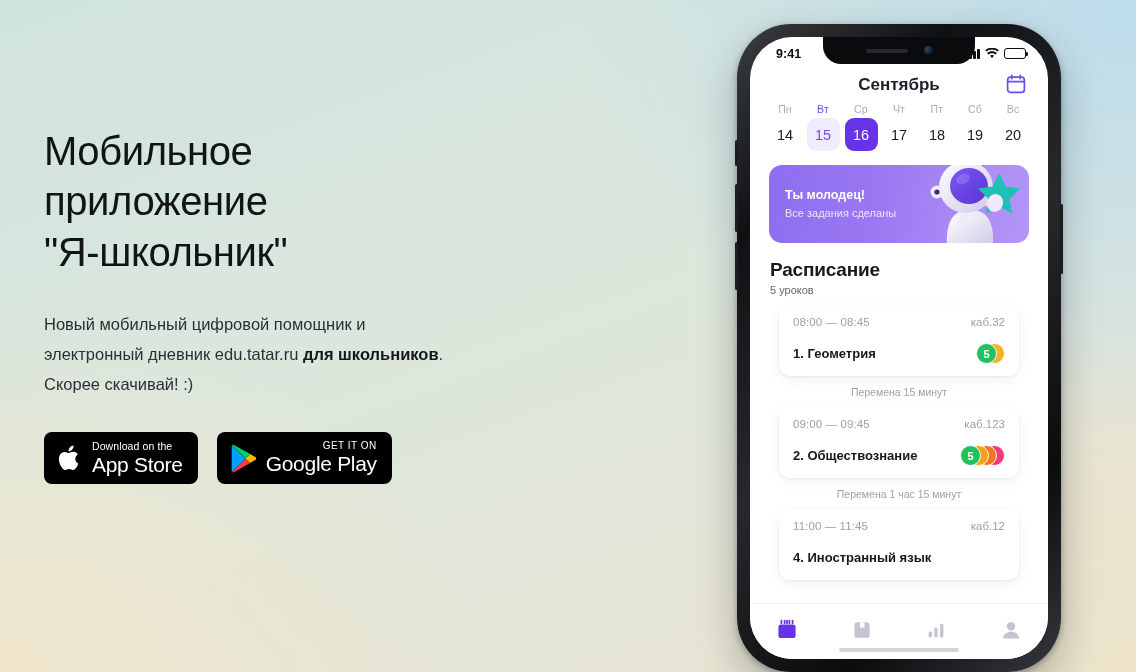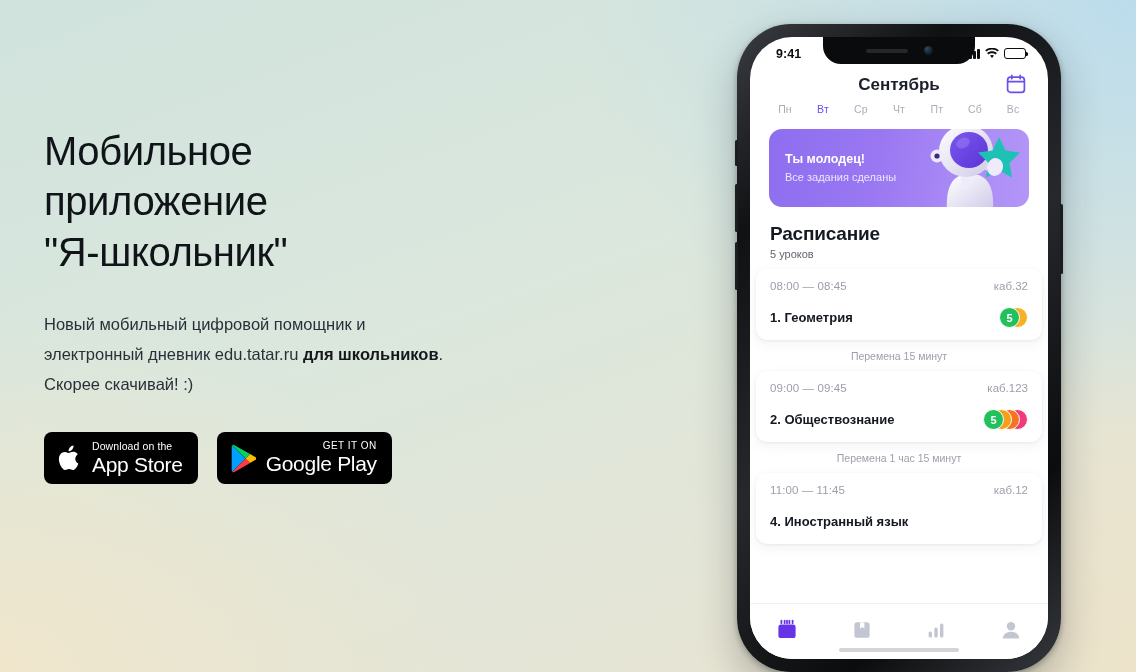--- a/index.html
+++ b/index.html
@@ -201,21 +201,21 @@
   #promo-text { position: absolute; left: 16px; top: 22px; }
   #promo-title { font-size: 12.5px; font-weight: bold; color: #fff; line-height: 1.35; }
   #promo-sub   { font-size: 11px; color: #ece5ff; line-height: 1.45; margin-top: 2px; }
   #promo-art   { position: absolute; right: 4px; bottom: -4px; width: 112px; height: 96px; }
 
   
   #sched-head { padding: 16px 20px 0; }
   #sched-title { font-size: 19px; font-weight: bold; color: #151922; letter-spacing: -0.2px; }
   #sched-count { font-size: 11px; color: #61666f; margin-top: 3px; }
 
-  #lessons { margin-top: 9px; padding: 0 6px; }
+  #lessons { margin-top: 9px; padding: 0 29px; }
   .lesson {
     background: #fff;
     border-radius: 11px;
     padding: 11px 14px 12px;
     box-shadow: 0 1px 3px rgba(30,35,50,.07), 0 4px 14px rgba(30,35,50,.05);
     cursor: pointer;
   }
   .lesson-top {
     display: flex; align-items: center; justify-content: space-between;
   }
@@ -371,20 +371,43 @@
         </div>
 
         <div id="weekdays">
             <span class="wd">Пн</span>
             <span class="wd sel">Вт</span>
             <span class="wd">Ср</span>
             <span class="wd">Чт</span>
             <span class="wd">Пт</span>
             <span class="wd">Сб</span>
             <span class="wd">Вс</span>
+          </div>
+        <div id="dates">
+            <div class="dt-cell">
+              <div class="dt">14</div>
+            </div>
+            <div class="dt-cell">
+              <div class="dt soft">15</div>
+            </div>
+            <div class="dt-cell">
+              <div class="dt active">16</div>
+            </div>
+            <div class="dt-cell">
+              <div class="dt">17</div>
+            </div>
+            <div class="dt-cell">
+              <div class="dt">18</div>
+            </div>
+            <div class="dt-cell">
+              <div class="dt">19</div>
+            </div>
+            <div class="dt-cell">
+              <div class="dt">20</div>
+            </div>
           </div>
 
         <div id="promo">
           <div id="promo-text">
             <div id="promo-title">Ты молодец!</div>
             <div id="promo-sub">Все задания сделаны</div>
           </div>
           <div id="promo-art">
             <svg width="112" height="96" viewBox="0 0 112 96" aria-hidden="true">
               <defs>

